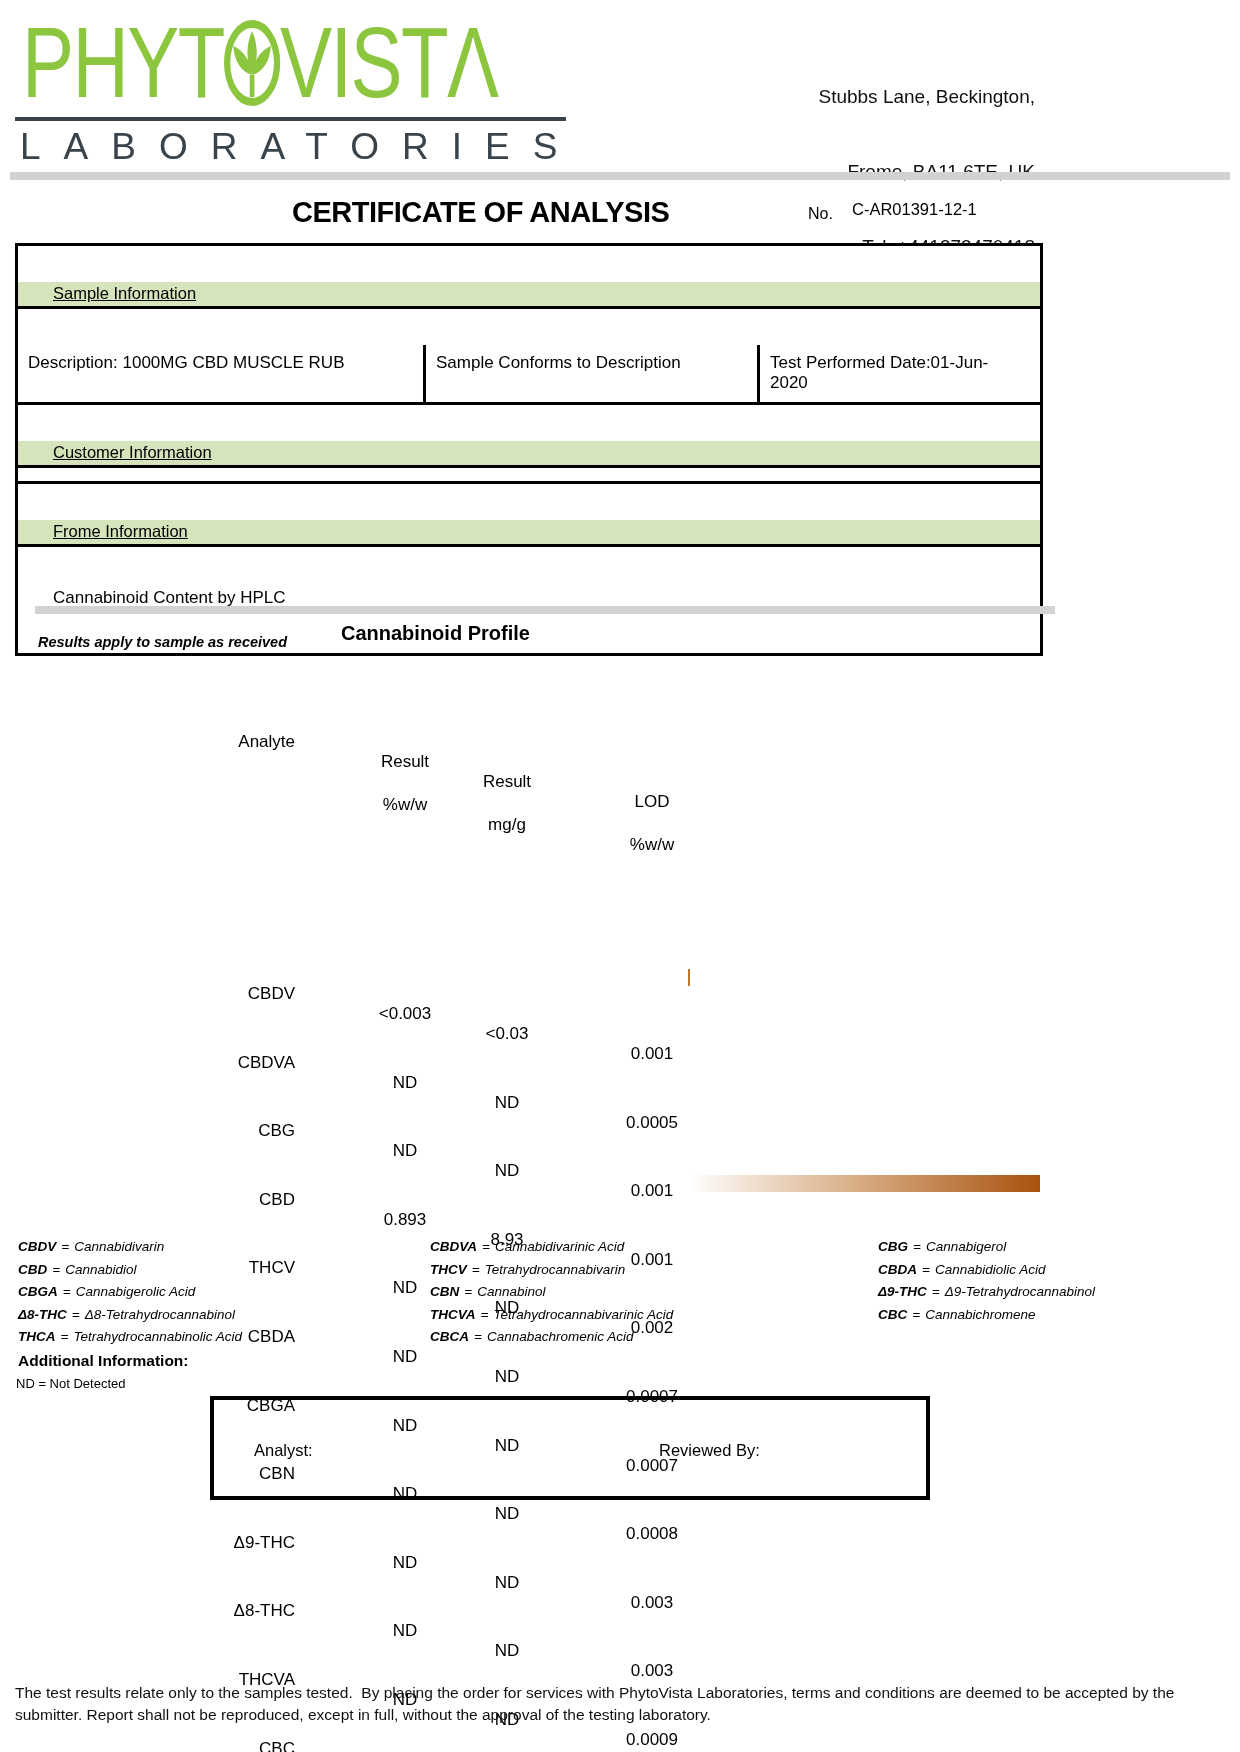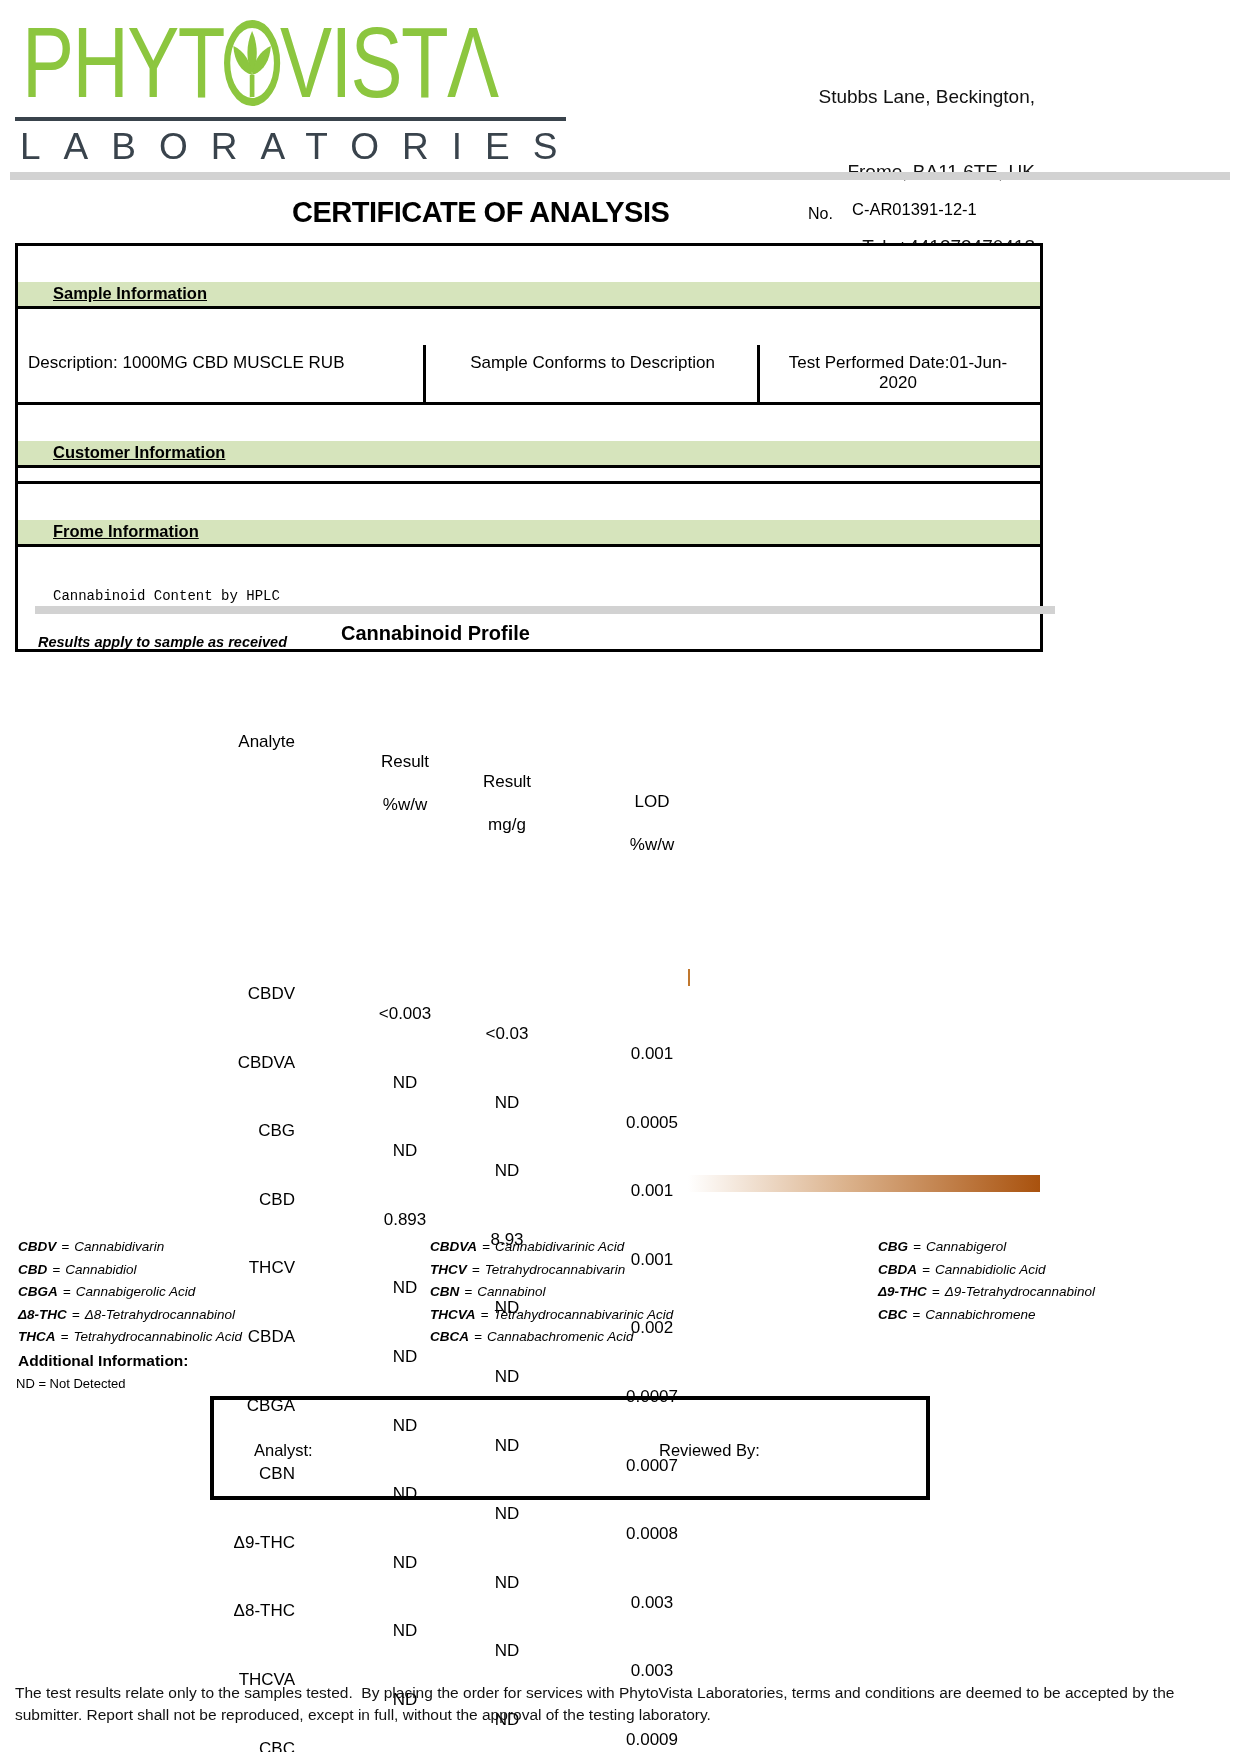--- a/index.html
+++ b/index.html
@@ -19,31 +19,31 @@
   .gray-bar1{position:absolute;left:10px;top:172px;width:1220px;height:8px;background:#d2d2d2;}
   .gray-bar2{position:absolute;left:35px;top:606px;width:1020px;height:8px;background:#d2d2d2;}
   
   .coa-title{position:absolute;left:292px;top:196px;font-size:29px;font-weight:bold;
              letter-spacing:-.5px;}
   .no-label{position:absolute;left:808px;top:205px;font-size:16px;}
   .cert-no{position:absolute;left:852px;top:200px;font-size:16.5px;}
   
   .ibox{position:absolute;left:15px;width:1022px;border:3px solid #000;background:#fff;}
   .sec-head{background:#d6e4bc;border-bottom:3px solid #000;padding:2px 0 3px 35px;
-            font-size:16.5px;font-weight:bold;}
+            font-size:16.5px;font-weight:normal;}
   .sec-head span{text-decoration:underline;}
   .sgrid{display:grid;grid-template-columns:405px 334px 277px;}
   .sgrid .cell{padding:8px 8px 8px 10px;font-size:17px;}
-  .sgrid .cl{border-left:3px solid #000;text-align:center;}
+  .sgrid .cl{border-left:3px solid #000;}
   .sgrid .rt{border-top:2px solid #000;display:flex;align-items:center;padding-top:2px;padding-bottom:2px;}
   .r1{min-height:47px;}
   .r2{min-height:31px;}
   .cust-row{position:relative;height:66px;font-size:17px;}
   .cust-sep{position:absolute;left:403px;top:6px;width:3px;height:50px;background:#000;}
-  .meth-row{padding:5px 2px 9px 35px;font-size:14px;font-family:Liberation Mono, monospace;}
+  .meth-row{padding:5px 2px 9px 35px;font-size:17px;}
   
   .profile-note{position:absolute;left:38px;top:634px;font-size:14.5px;font-weight:bold;
                 font-style:italic;}
   .profile-title{position:absolute;left:341px;top:622px;font-size:20px;font-weight:bold;}
   .ctable{position:absolute;left:0;top:672px;width:1240px;font-size:17px;}
   .trow{position:relative;height:28.6px;}
   .thead{height:23px;}
   .tspacer{height:66px;}
   .c1{position:absolute;left:0;width:295px;text-align:right;}
   .c2{position:absolute;left:330px;width:150px;text-align:center;}

